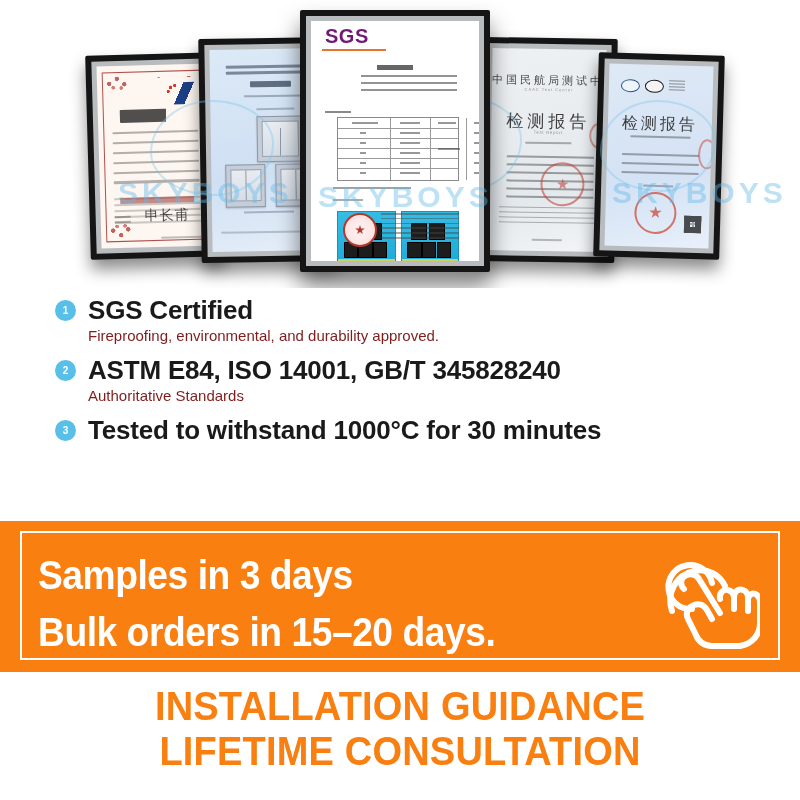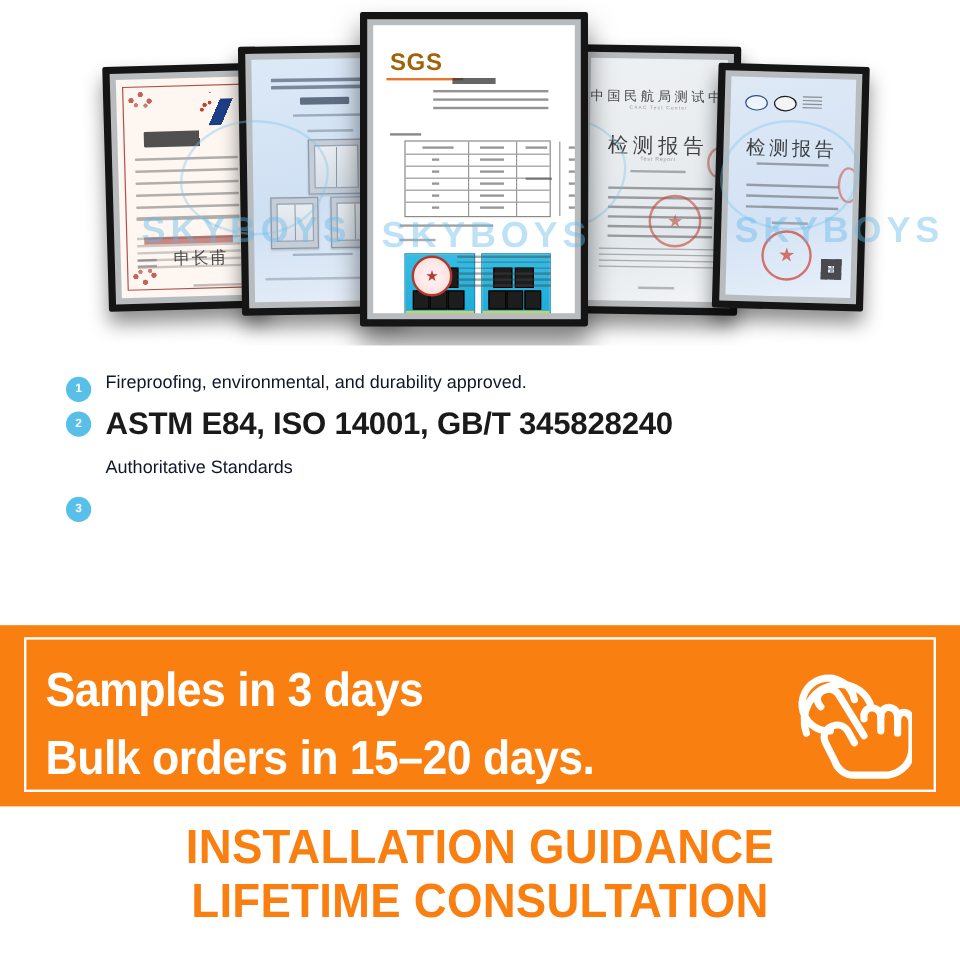--- a/index.html
+++ b/index.html
@@ -116,23 +116,23 @@
     border:1px solid #9aa5b2;
   }
   #b2-p1{left:40%;top:33%;width:40%;height:22%;}
   #b2-p2{left:12%;top:57%;width:34%;height:20%;}
   #b2-p3{left:56%;top:57%;width:34%;height:20%;}
   .bluerep-foot{position:absolute;left:28%;top:80%;width:44%;height:2px;background:#2c3a52;opacity:.3;}
   .bluerep-line{position:absolute;left:8%;bottom:9%;right:8%;height:1.5px;background:#2c3a52;opacity:.25;}
 
   
   .sgs-logo{
-    position:absolute;left:14px;top:20px;
+    position:absolute;left:14px;top:4px;
     font:bold 20px "Liberation Sans",sans-serif;
-    color:#a16207;letter-spacing:.5px;
+    color:#701a75;letter-spacing:.5px;
   }
   .sgs-logo::after{
     content:"";position:absolute;left:-3px;bottom:-3px;width:64px;height:2.5px;background:#e8732a;
   }
   .sgs-title{
     position:absolute;left:50%;top:44px;transform:translateX(-50%);
     width:36px;height:5px;background:#333;opacity:.75;
   }
   .sgs-meta{position:absolute;right:22px;top:54px;width:96px;}
   .sgs-meta i{display:block;height:2px;background:#3a3a3a;opacity:.55;margin-bottom:5px;}
@@ -285,21 +285,21 @@
     background:#58bfe8;
     color:#ffffff;font-size:10px;font-weight:bold;
     display:flex;align-items:center;justify-content:center;
     line-height:1;
   }
   .feat-title{
     font-size:26px;font-weight:bold;color:#1a1a1a;
     line-height:1.08;letter-spacing:-.2px;margin:0;
   }
   .feat-sub{
-    font-size:15px;color:#0f172a;margin:14px 0 0 0;line-height:1.2;
+    font-size:15px;color:#7f1d1d;margin:3px 0 0 0;line-height:1.2;
   }
   .feat + .feat{margin-top:11px;}
 
   
   #promo-banner{
     position:absolute;left:0;top:521px;width:800px;height:151px;
     background:#f97f10;
   }
   #promo-banner::before{
     content:"";position:absolute;left:20px;top:10px;right:20px;bottom:12px;
@@ -528,31 +528,33 @@
   <div class="wm-blob" id="blob-c"></div>
   <div class="wm" id="wm-left">SKYBOYS</div>
   <div class="wm" id="wm-mid">SKYBOYS</div>
   <div class="wm" id="wm-right">SKYBOYS</div>
 </div>
 
 <div id="features">
 
   <div class="feat">
     <div class="badge">1</div>
+    <p class="feat-title">SGS Certified</p>
     <p class="feat-sub">Fireproofing, environmental, and durability approved.</p>
   </div>
 
   <div class="feat">
     <div class="badge">2</div>
     <p class="feat-title">ASTM E84, ISO 14001, GB/T 345828240</p>
     <p class="feat-sub">Authoritative Standards</p>
   </div>
 
   <div class="feat">
     <div class="badge">3</div>
+    <p class="feat-title">Tested to withstand 1000°C for 30 minutes</p>
   </div>
 
 </div>
 
 <div id="promo-banner">
   <div id="promo-text">
     <div>Samples in 3 days</div>
     <div>Bulk orders in 15–20 days.</div>
   </div>
   <div id="tap-icon">

